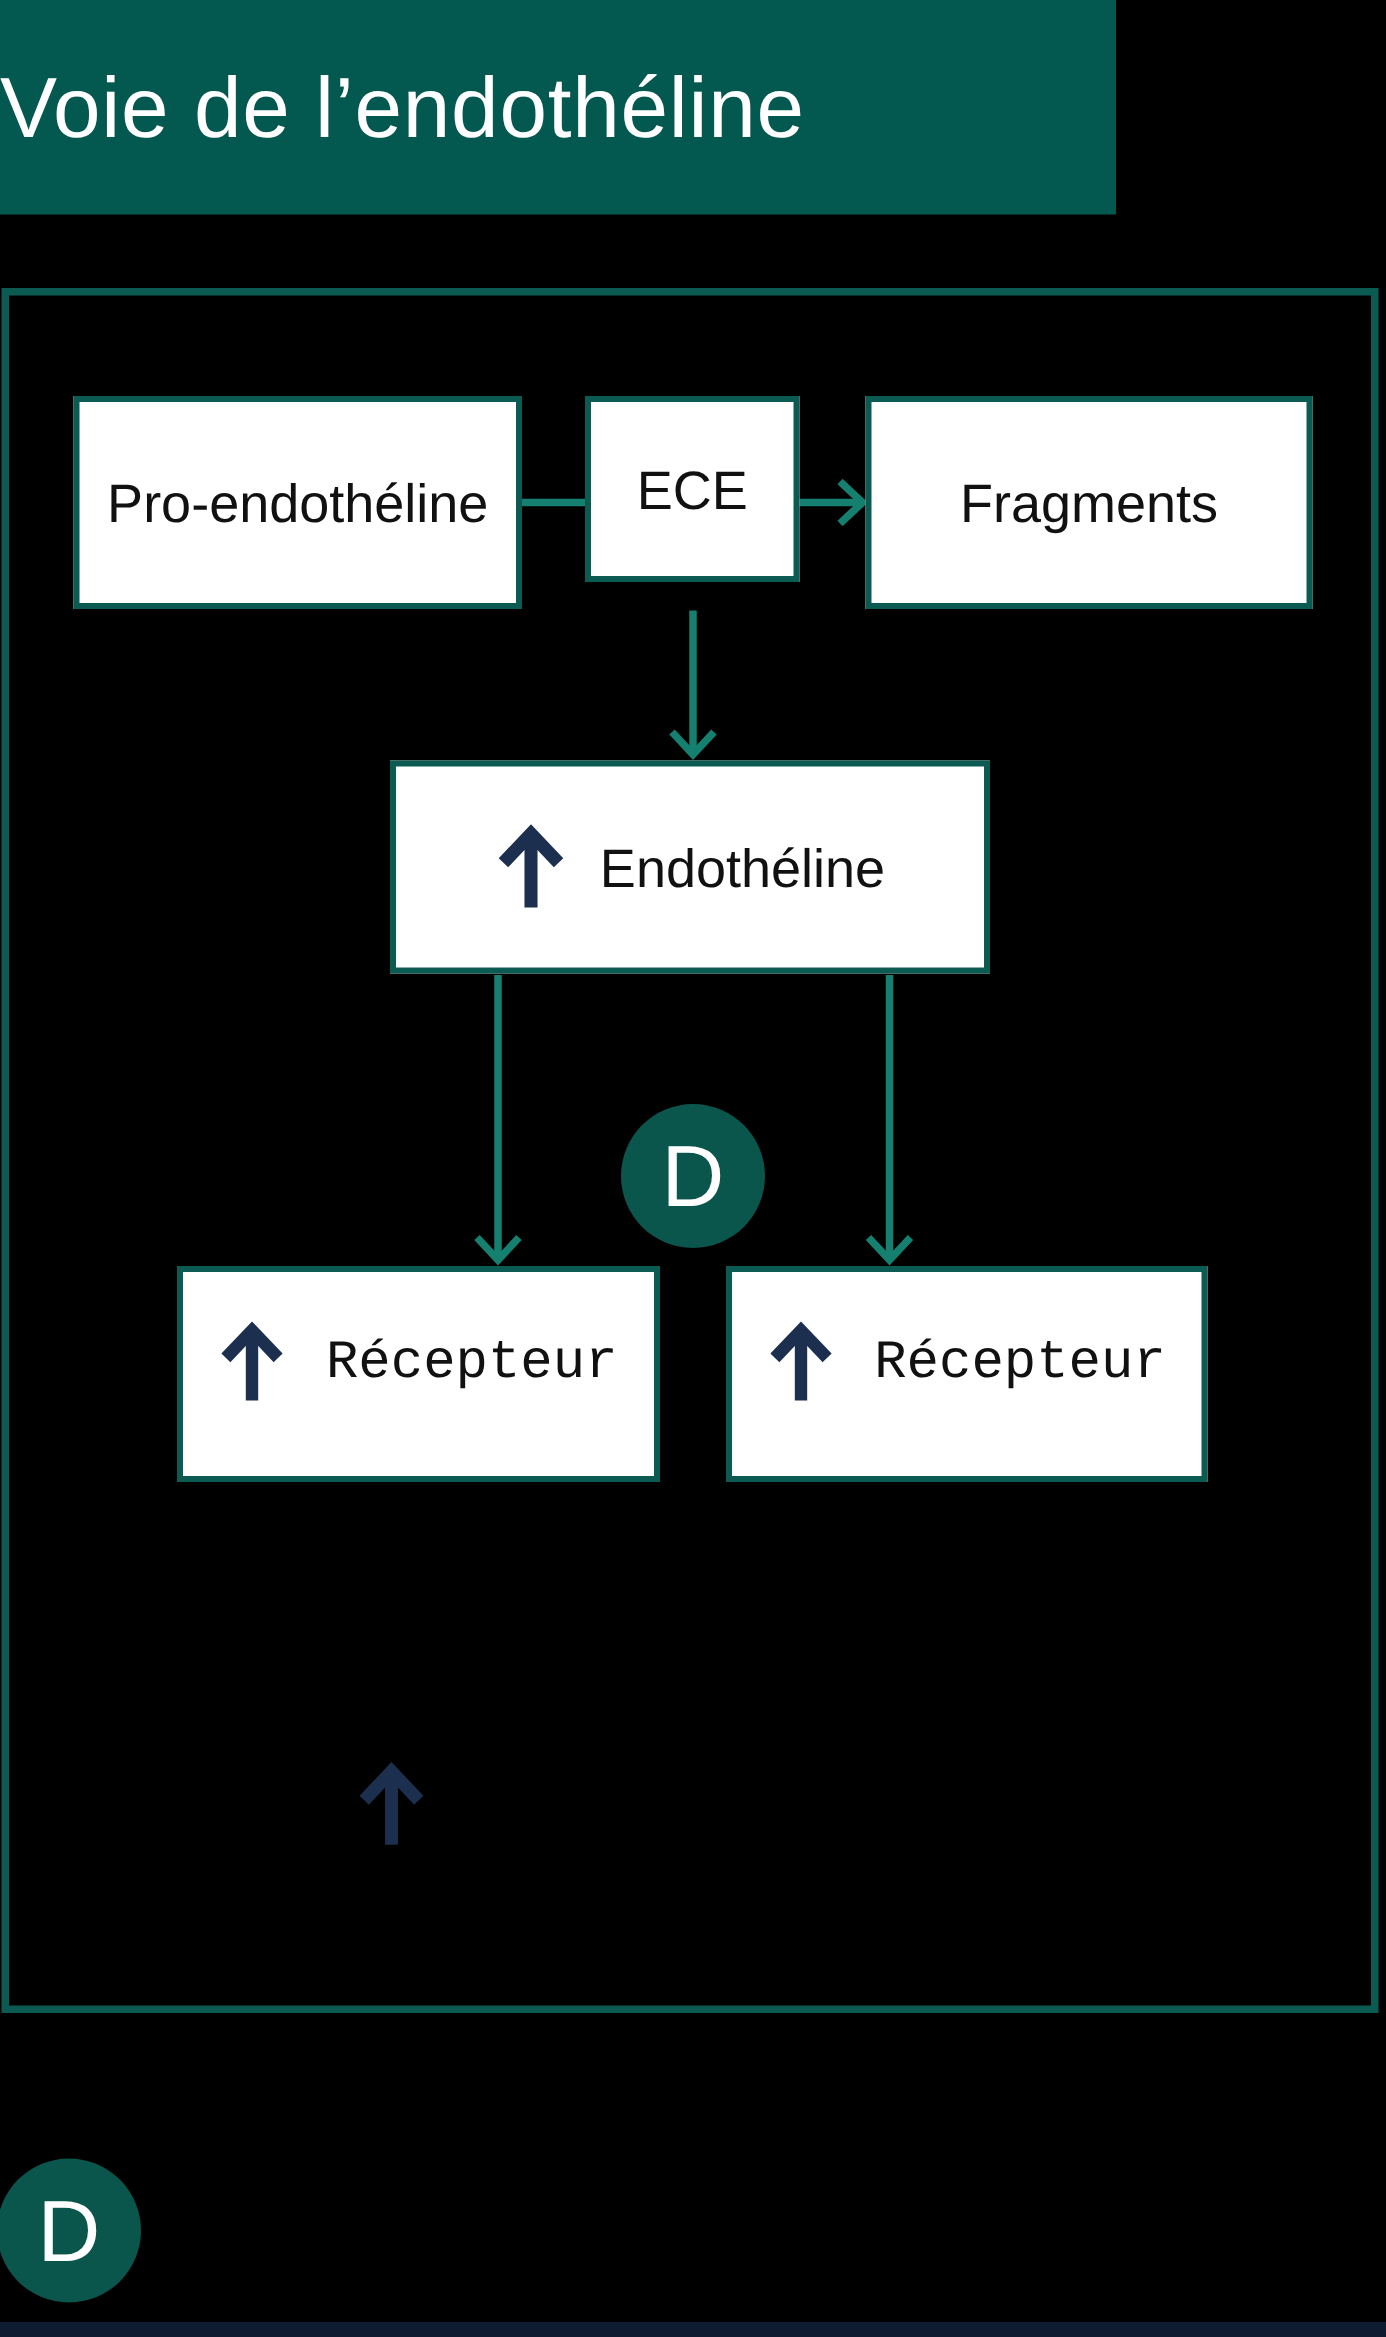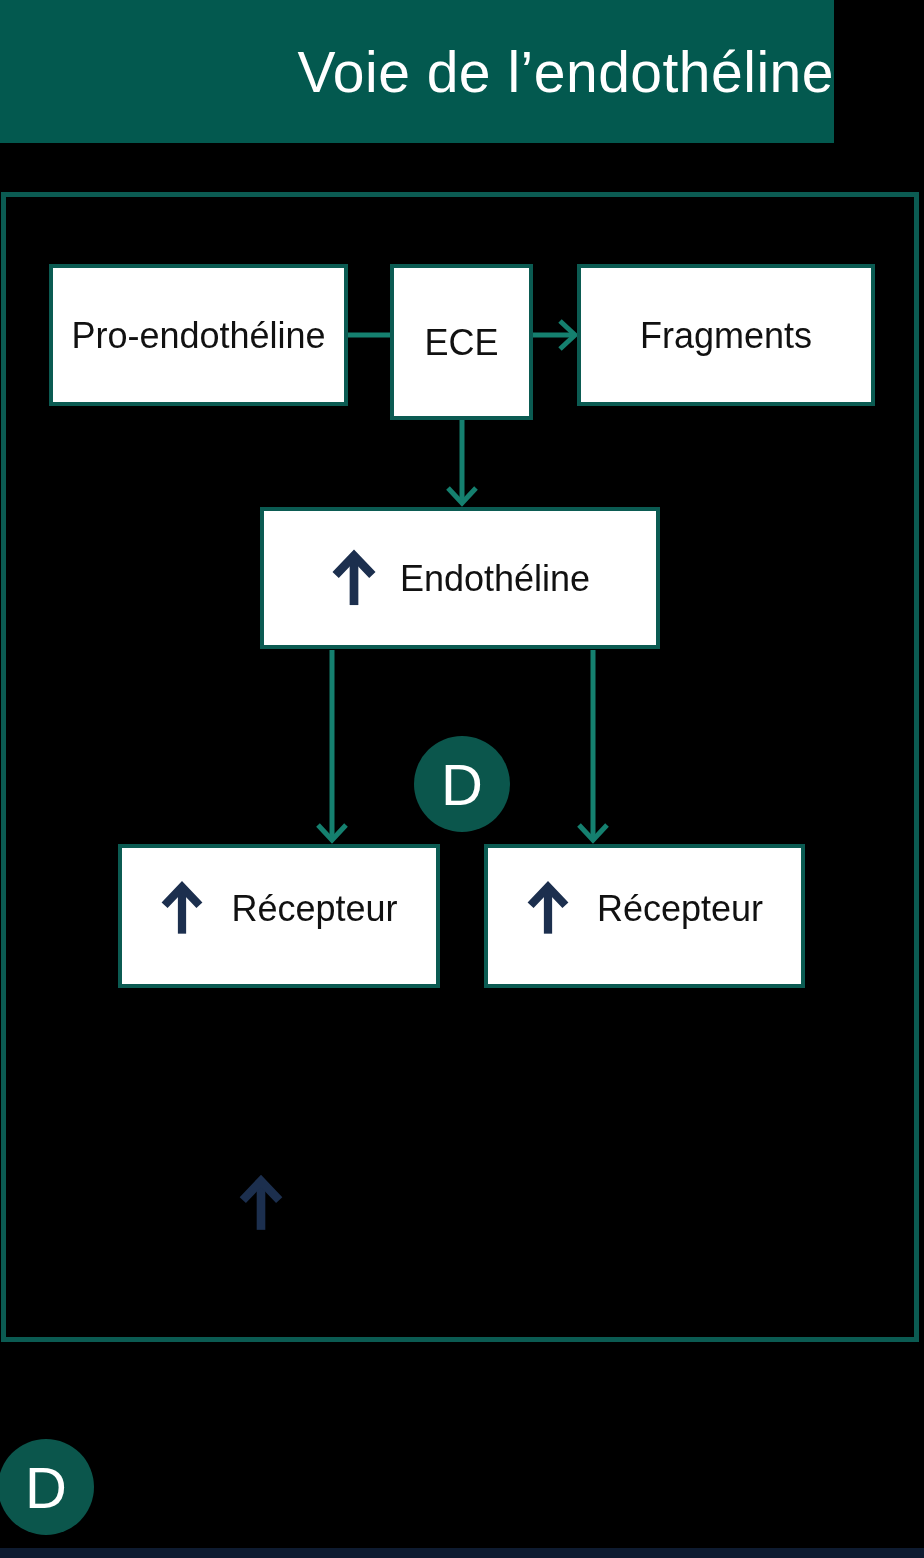--- a/index.html
+++ b/index.html
@@ -17,23 +17,23 @@
   html,body{margin:0;padding:0;background:#000;}
   #canvas{
     position:relative;
     width:924px;height:1558px;
     background:var(--canvas-bg,#000);
     overflow:hidden;
     font-family:"Liberation Sans", sans-serif;
   }
   
   .header{
-    position:absolute;left:0;top:0;width:834px;height:143px;
+    position:absolute;left:0;top:0;width:744px;height:143px;
     background:var(--header-bg,#03594f);
-    display:flex;align-items:center;justify-content:flex-end;
+    display:flex;align-items:center;justify-content:flex-start;
   }
   .header .title{
     color:var(--title-text,#fff);
     font-size:57px;
     letter-spacing:0.5px;
     font-weight:400;
   }
   
   .pathway-frame{
     position:absolute;left:1px;top:192px;width:918px;height:1150px;
@@ -56,26 +56,26 @@
     box-sizing:border-box;
     display:flex;align-items:center;justify-content:center;
     color:var(--box-text,#111);
     font-size:36px;line-height:47px;
     text-align:center;
     z-index:2;
   }
   .node .row{display:flex;align-items:center;gap:22px;}
   .node .lines{display:flex;flex-direction:row;align-items:flex-end;}
   #box-pro{left:49px;top:264px;width:299px;height:142px;}
-  #box-ece{left:390px;top:264px;width:143px;height:156px;}
+  #box-ece{left:390px;top:264px;width:143px;height:124px;}
   #box-fragments{left:577px;top:264px;width:298px;height:142px;}
   #box-endo{left:260px;top:507px;width:400px;height:142px;}
   #box-eta{left:118px;top:844px;width:322px;height:144px;padding-bottom:16px;}
   #box-etb{left:484px;top:844px;width:321px;height:144px;padding-bottom:16px;}
-  #box-eta .row,#box-etb .row{gap:27px;}
+  #box-eta .row,#box-etb .row{gap:27px;font-family:Liberation Mono, monospace;}
   
   .badge{
     position:absolute;width:96px;height:96px;border-radius:50%;
     background:var(--badge-bg,#0b564c);
     display:flex;align-items:center;justify-content:center;
     color:#fff;font-size:58px;font-weight:400;
     z-index:3;
   }
   #badge-mid{left:414px;top:736px;}
   #badge-footer{left:-2px;top:1439px;}

